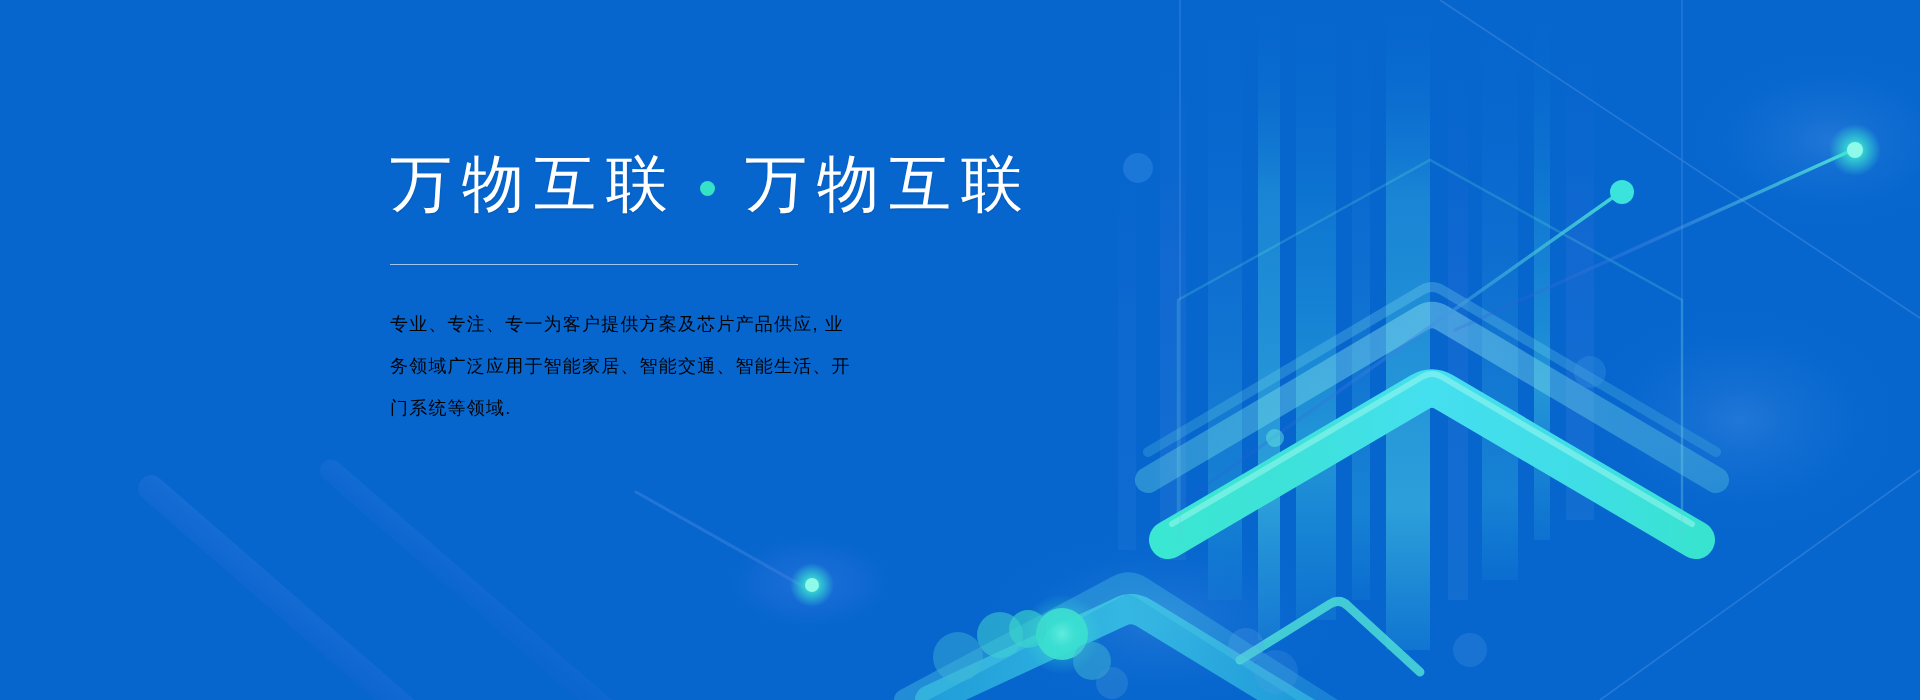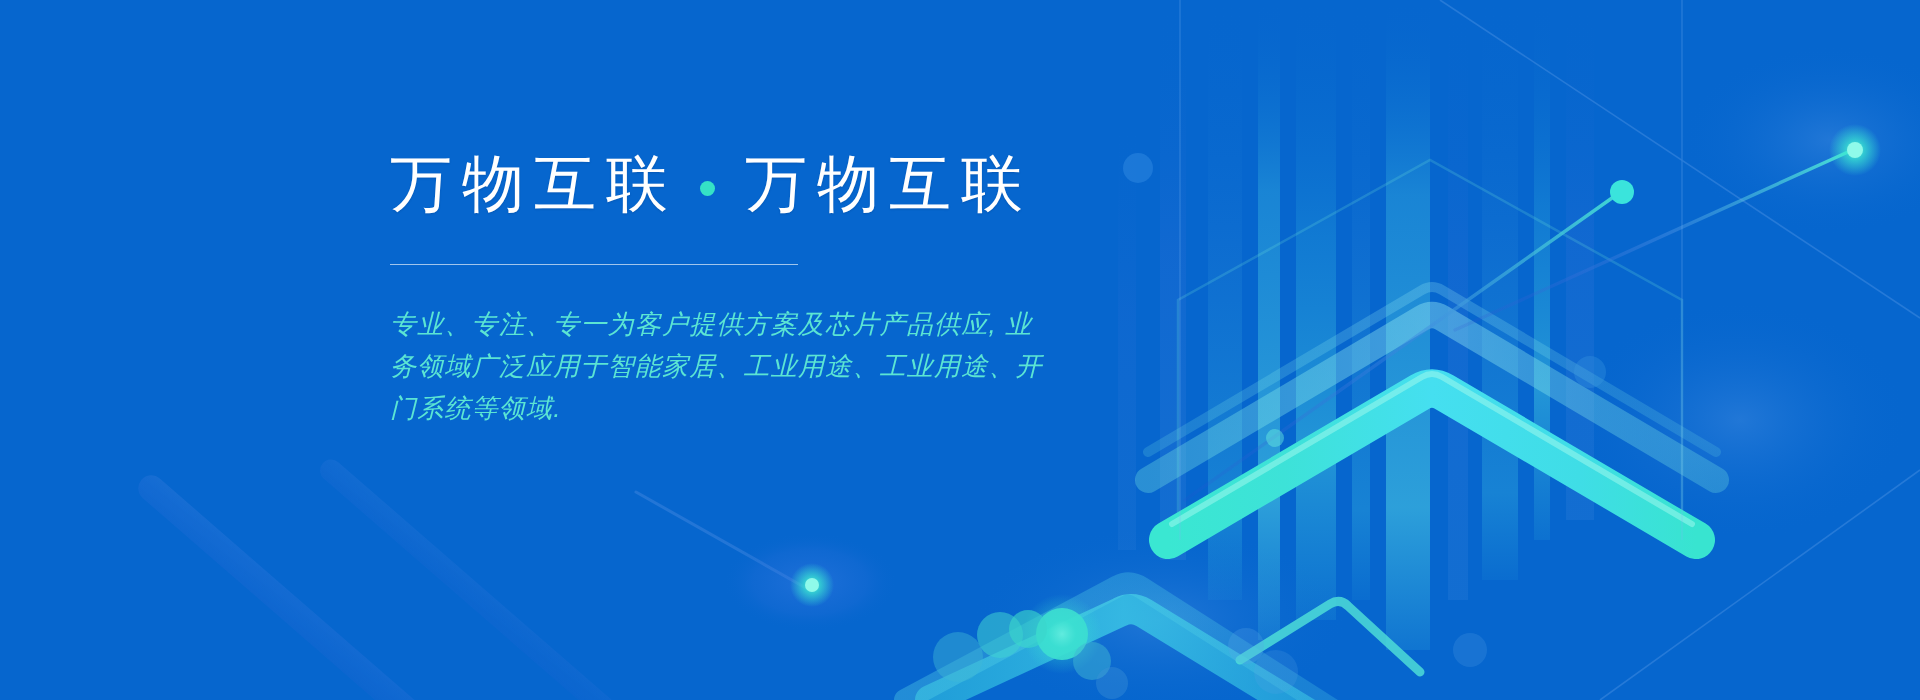--- a/index.html
+++ b/index.html
@@ -55,28 +55,27 @@
     top:4px;
   }
   .rule{
     margin-top:46px;
     width:408px;
     height:1px;
     background:rgba(255,255,255,.62);
   }
   .para{
     margin-top:38px;
-    color:#5eead4;
-    font-size:26px;
+    color:#000000;
+    font-size:18px;
     line-height:42px;
     letter-spacing:1.2px;
     width:620px;
     font-weight:400;
     opacity:.97;
-    font-style:italic;
   }
   .para .ln{display:block;white-space:nowrap;}
 </style>
 </head>
 <body>
 
 <div id="banner">
 
   <svg id="art" viewBox="0 0 1920 700" preserveAspectRatio="none">
     <defs>
@@ -252,18 +251,18 @@
     <h1 class="headline">
       <span class="part">万物互联</span>
       <span class="sep-dot"></span>
       <span class="part">万物互联</span>
     </h1>
 
     <div class="rule"></div>
 
     <div class="para">
       <span class="ln">专业、专注、专一为客户提供方案及芯片产品供应, 业</span>
-      <span class="ln">务领域广泛应用于智能家居、工业用途、工业用途、开</span>
+      <span class="ln">务领域广泛应用于智能家居、智能交通、智能生活、开</span>
       <span class="ln">门系统等领域.</span>
     </div>
 
   </div>
 </div>
 
 </body></html>

